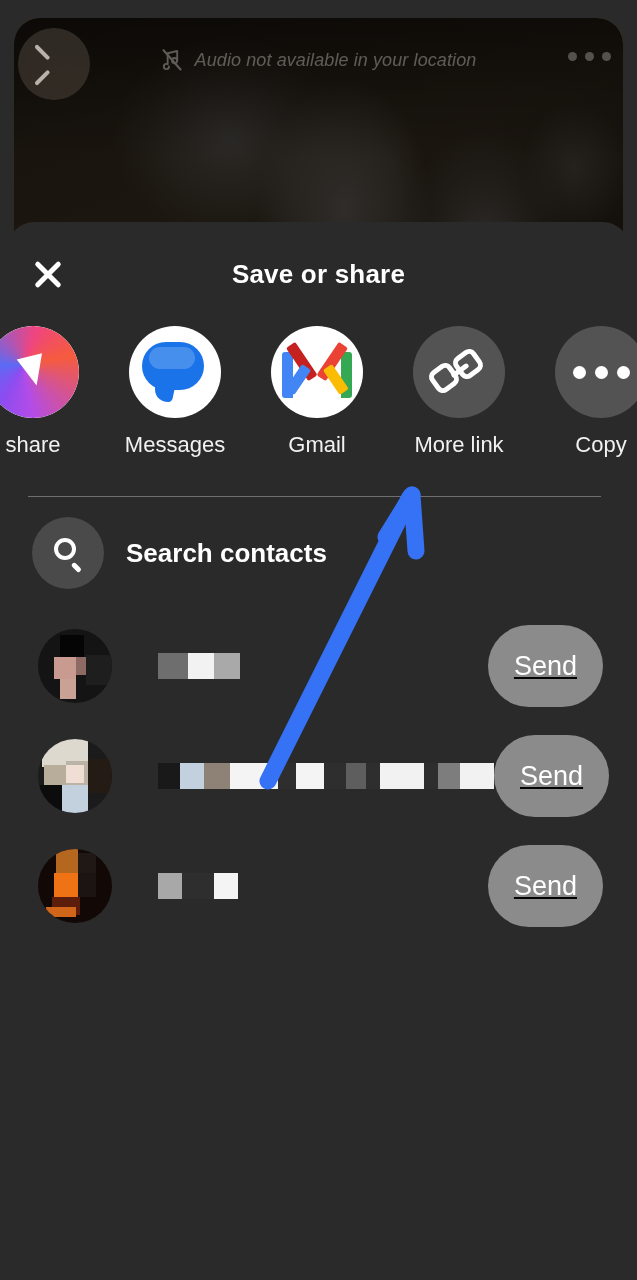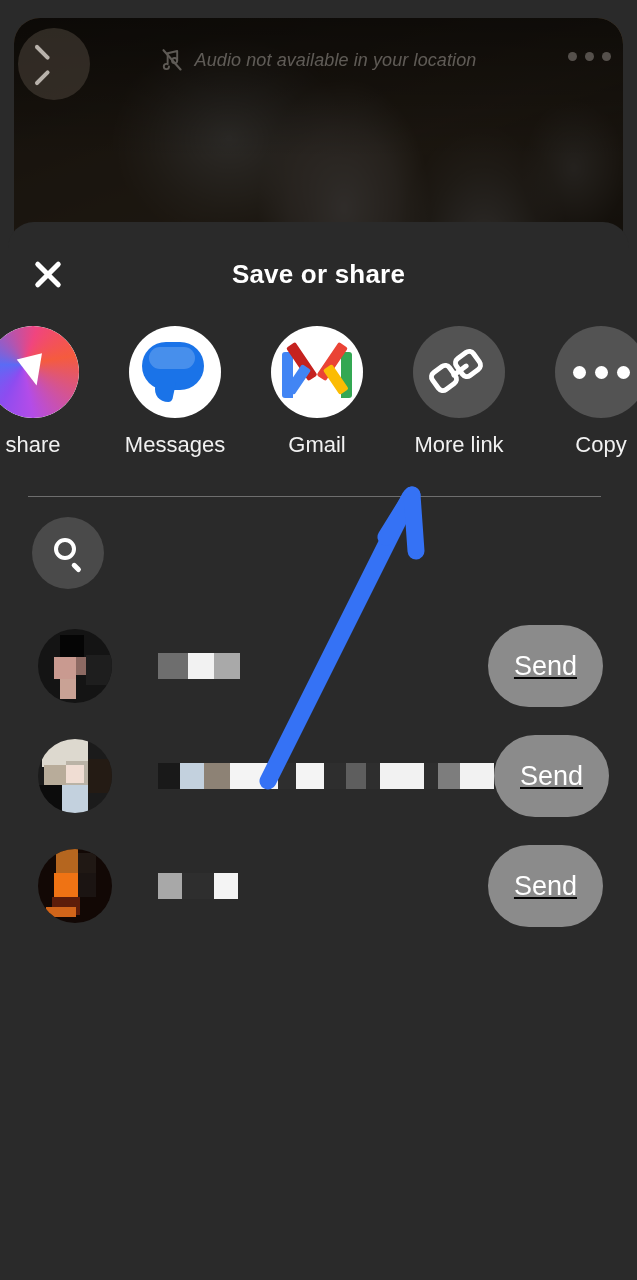--- a/index.html
+++ b/index.html
@@ -433,20 +433,21 @@
 
     <div class="divider"></div>
 
     <div class="search-row">
       <div class="search-circle">
         <span class="mag">
           <span class="ring"></span>
           <span class="stick"></span>
         </span>
       </div>
+      <div class="search-label">Search contacts</div>
     </div>
 
     <div class="contacts">
 
       <div class="contact-row">
         <div class="avatar">
           <span class="px" style="left:0;top:0;width:74px;height:74px;background:#141414"></span>
           <span class="px" style="left:22px;top:6px;width:24px;height:22px;background:#050505"></span>
           <span class="px" style="left:16px;top:28px;width:22px;height:22px;background:#c99a90"></span>
           <span class="px" style="left:38px;top:28px;width:22px;height:18px;background:#8d6a63"></span>

